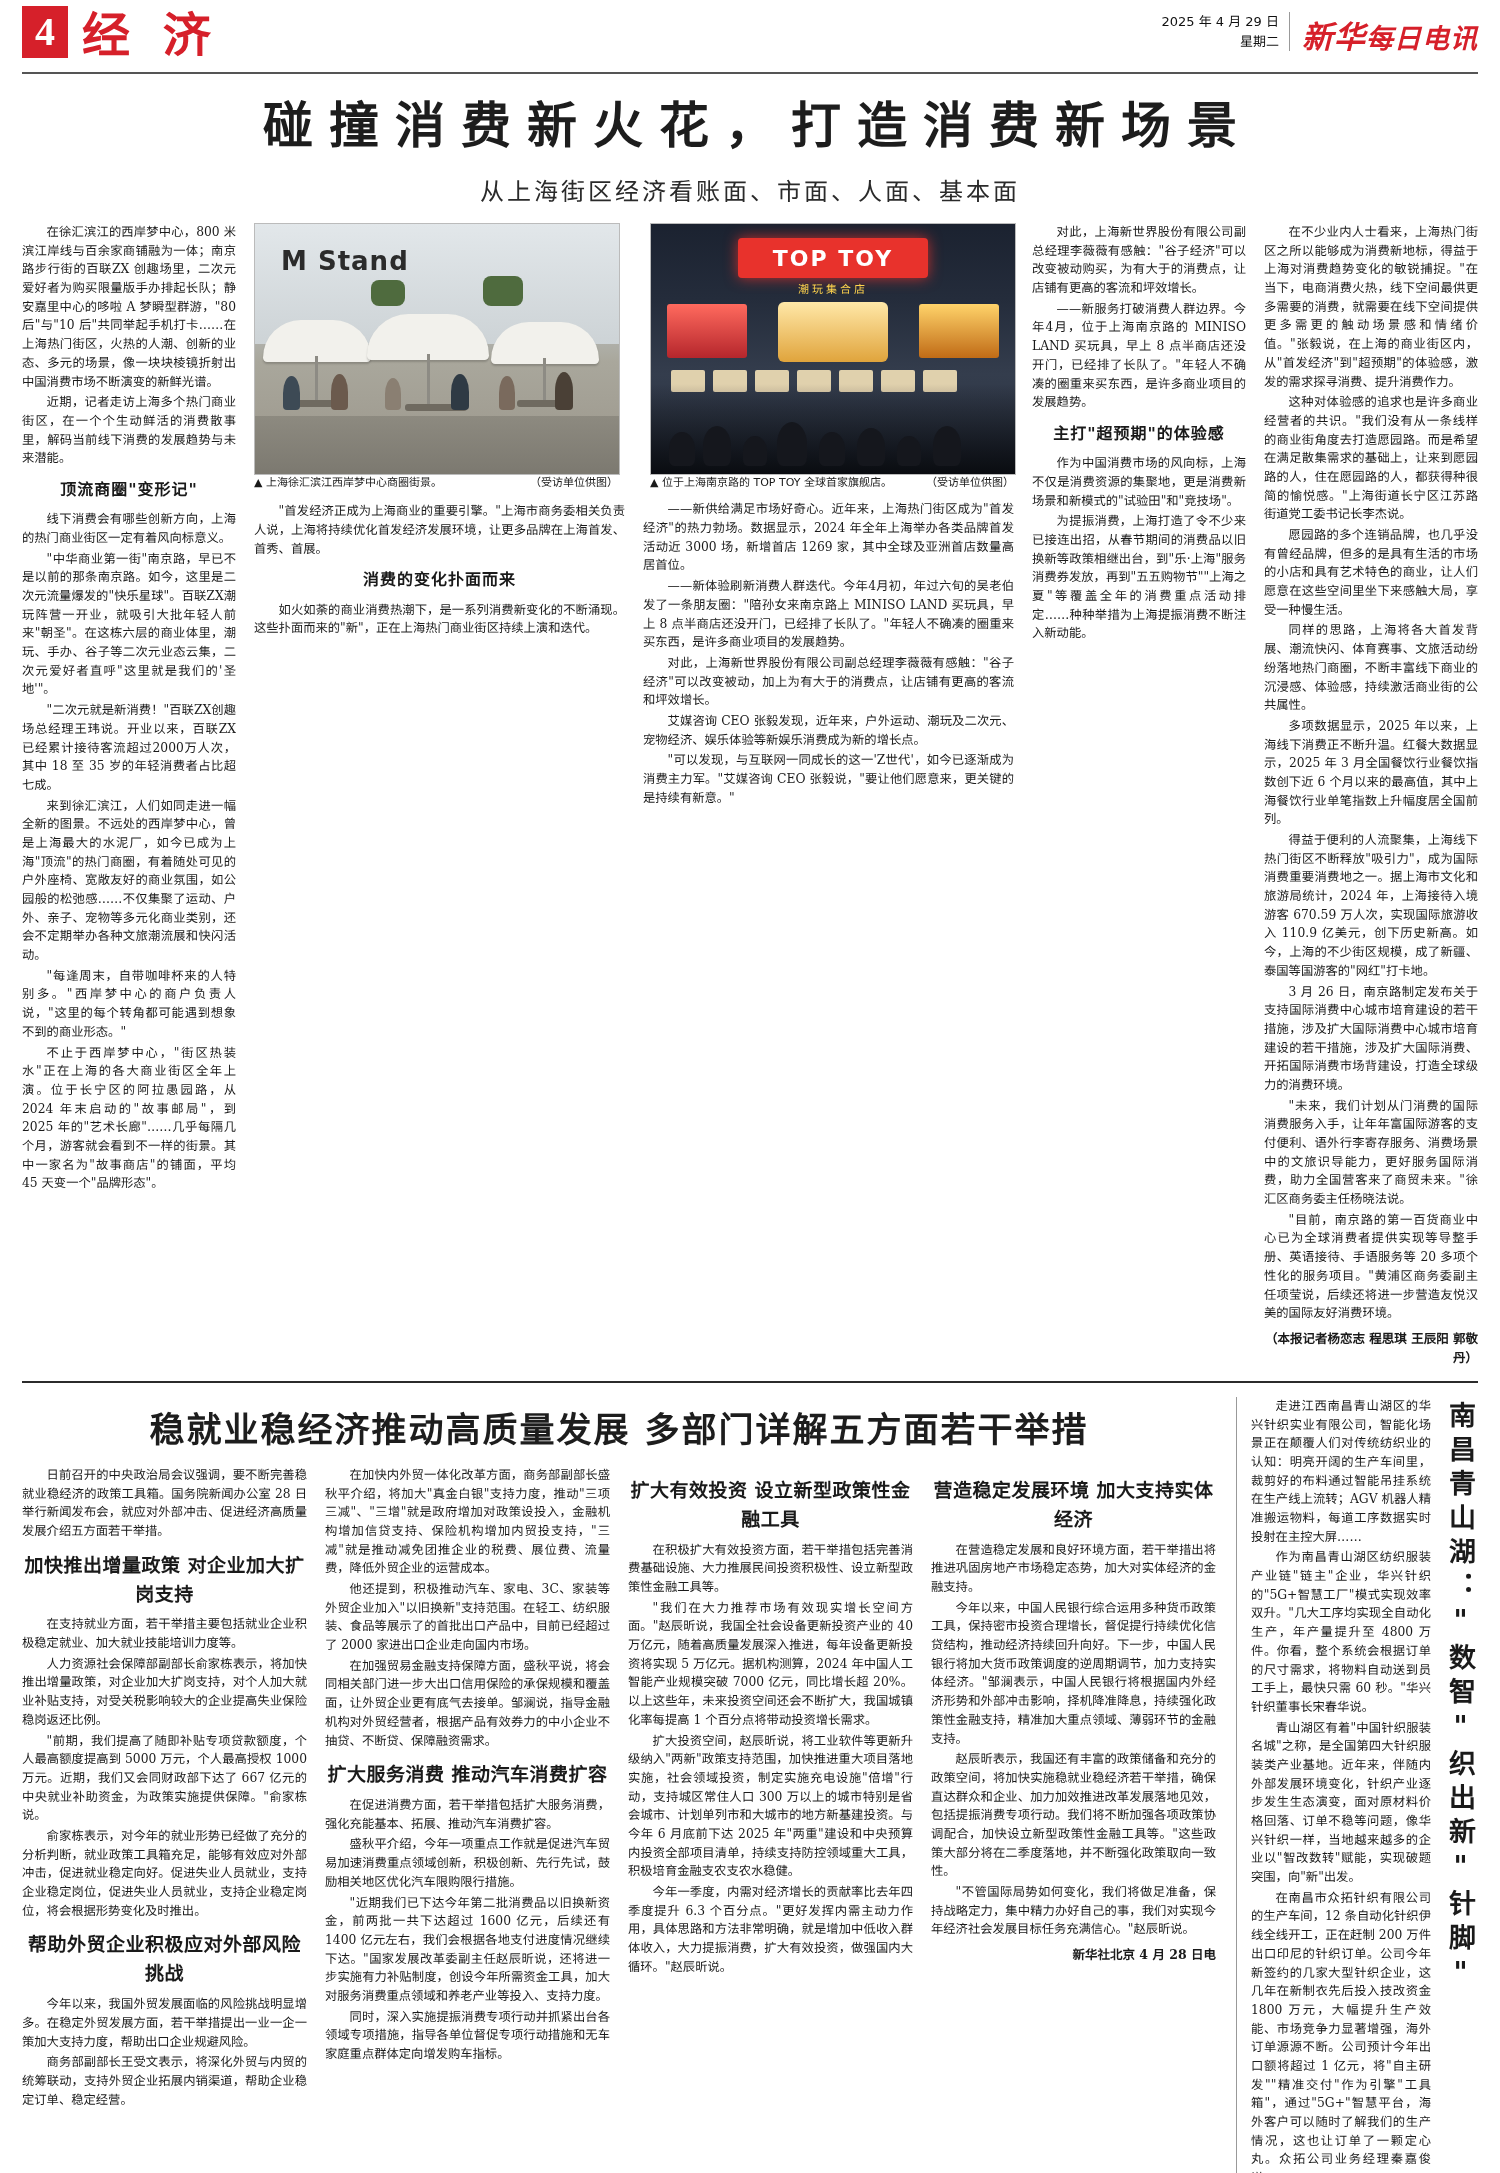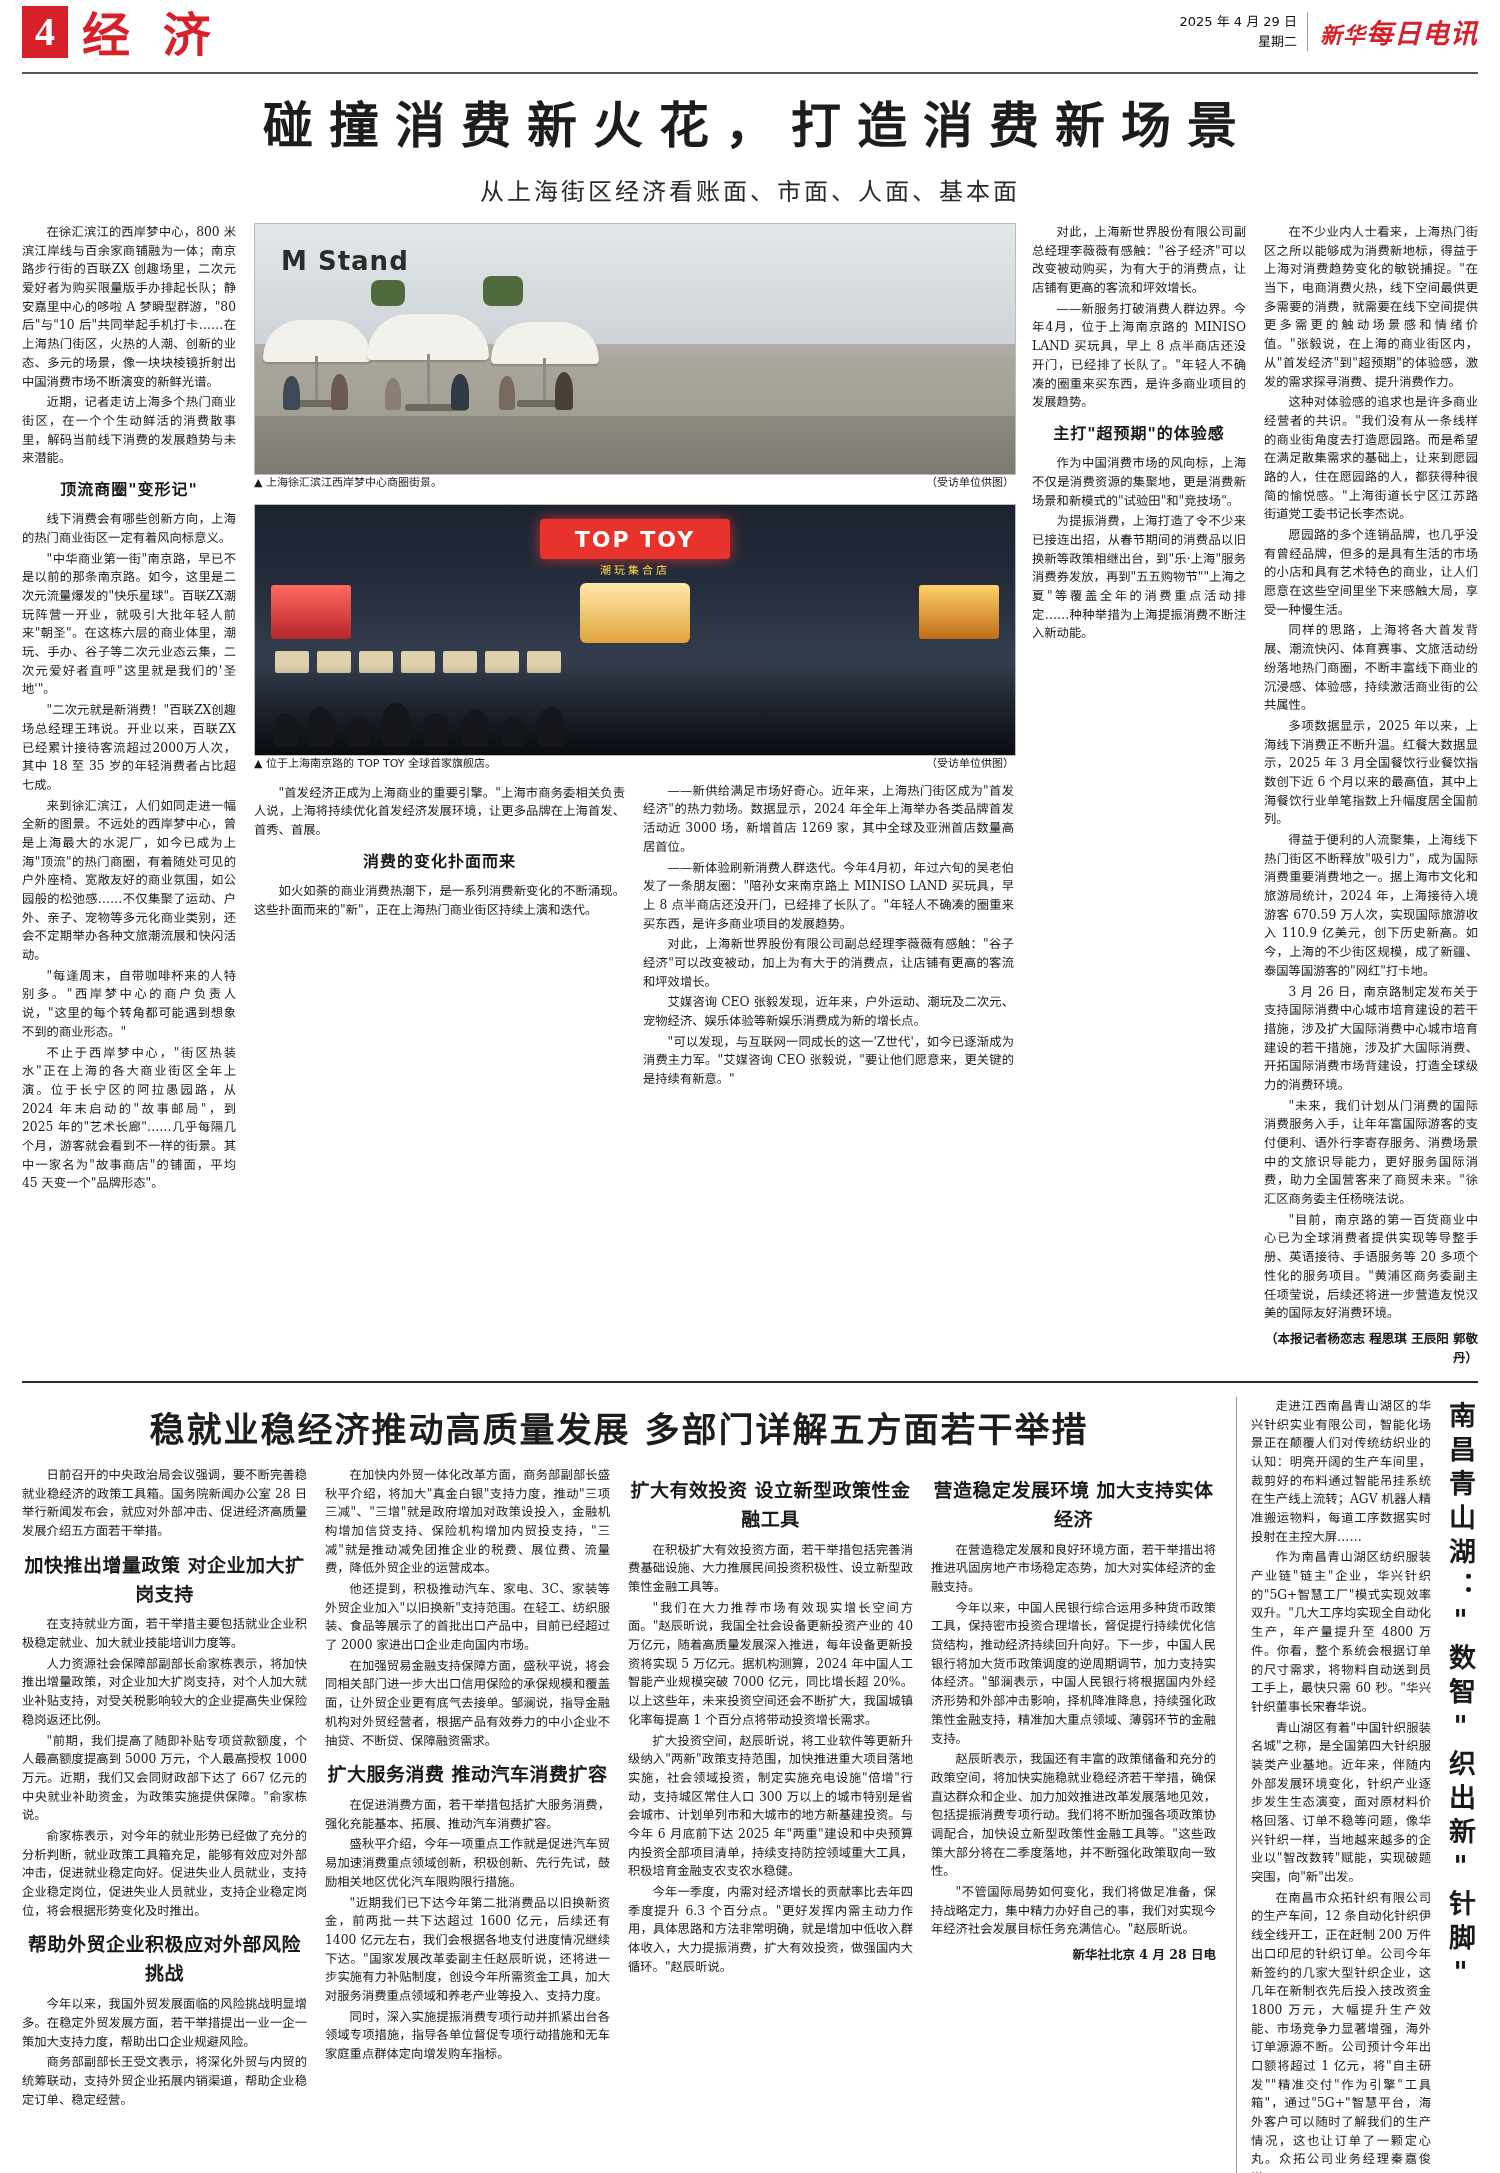--- a/index.html
+++ b/index.html
@@ -32,21 +32,21 @@
   .mast-right{display:flex;align-items:flex-start;margin-top:12px;}
   .mast-date{
     text-align:right;font-size:13px;line-height:1.5;color:#111;
     padding-right:10px;border-right:1px solid #999;margin-right:12px;
     font-family:"DejaVu Sans",sans-serif;
   }
   .paper-logo{
     color:#d6202a;font-size:27px;font-weight:bold;letter-spacing:1px;
     font-family:"DejaVu Serif",serif;font-style:italic;
   }
-  .paper-logo .lg1{font-size:22px;}
+  .paper-logo .lg1{font-size:31px;}
   .mast-rule{height:2px;background:#555;margin:0 22px 0 22px;}
 
   
   .hero{margin:22px 22px 0 22px;text-align:center;}
   .hero h1{
     margin:0;font-size:50px;font-weight:bold;letter-spacing:16px;
     font-family:"DejaVu Serif",serif;color:#1d1d1d;line-height:1.2;
     text-indent:16px;
   }
   .hero h2{
@@ -62,21 +62,21 @@
     column-gap:18px;
   }
   .col{font-size:12.3px;line-height:1.52;text-align:justify;text-justify:inter-ideograph;
        font-family:"DejaVu Serif",serif;}
   .col p{margin:0 0 2px 0;text-indent:2em;}
   .subhead{
     text-align:center;font-weight:bold;font-size:16px;letter-spacing:1px;
     margin:10px 0 8px 0;font-family:"DejaVu Serif",serif;
   }
   .media{grid-column:span 2;}
-  .photos{display:flex;gap:14px;flex-direction:column;}
+  .photos{display:flex;gap:32px;}
   .photo{flex:1;position:relative;}
   .photo .frame{
     width:100%;height:250px;border:1px solid #bbb;overflow:hidden;position:relative;
   }
   .cap{font-size:11px;line-height:1.4;font-family:"DejaVu Sans",sans-serif;}
   .cap-row{display:flex;justify-content:space-between;align-items:flex-start;gap:6px;}
 
   
   .ph1{background:linear-gradient(#cfd9e2 0%,#c3ccd4 22%,#b9bfc0 34%,#a9a79c 55%,#9a958a 100%);}
   .ph1 .bld{position:absolute;left:0;top:0;width:100%;height:120px;background:linear-gradient(#e2e7ea,#cdd3d6);}

